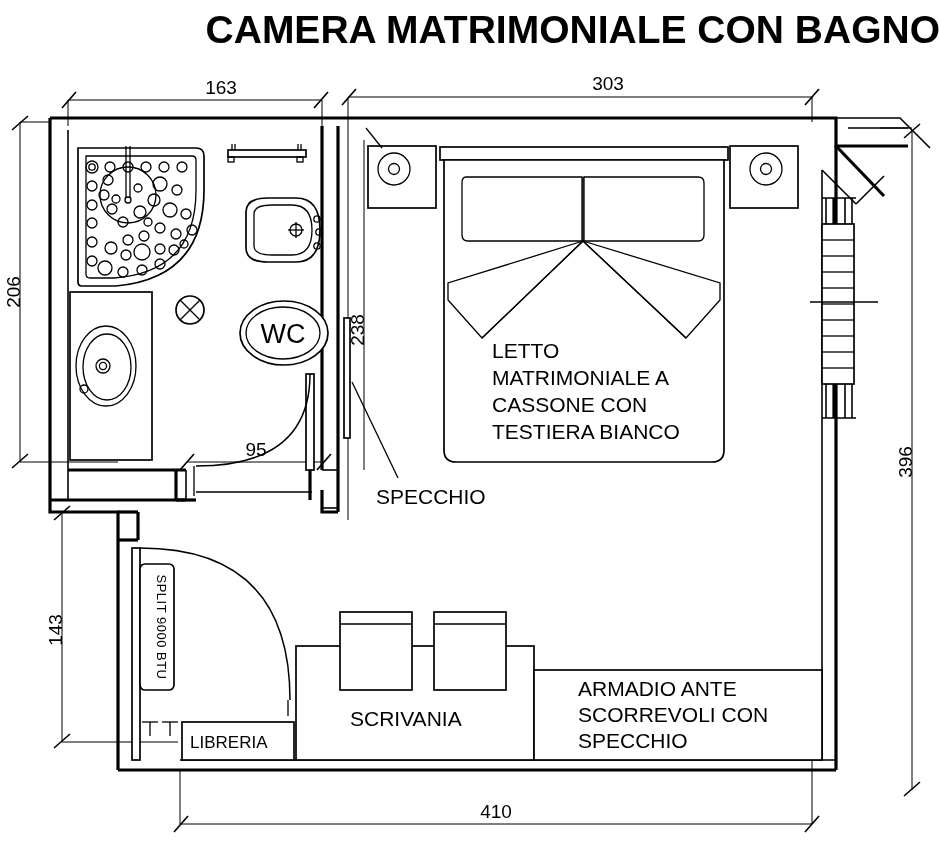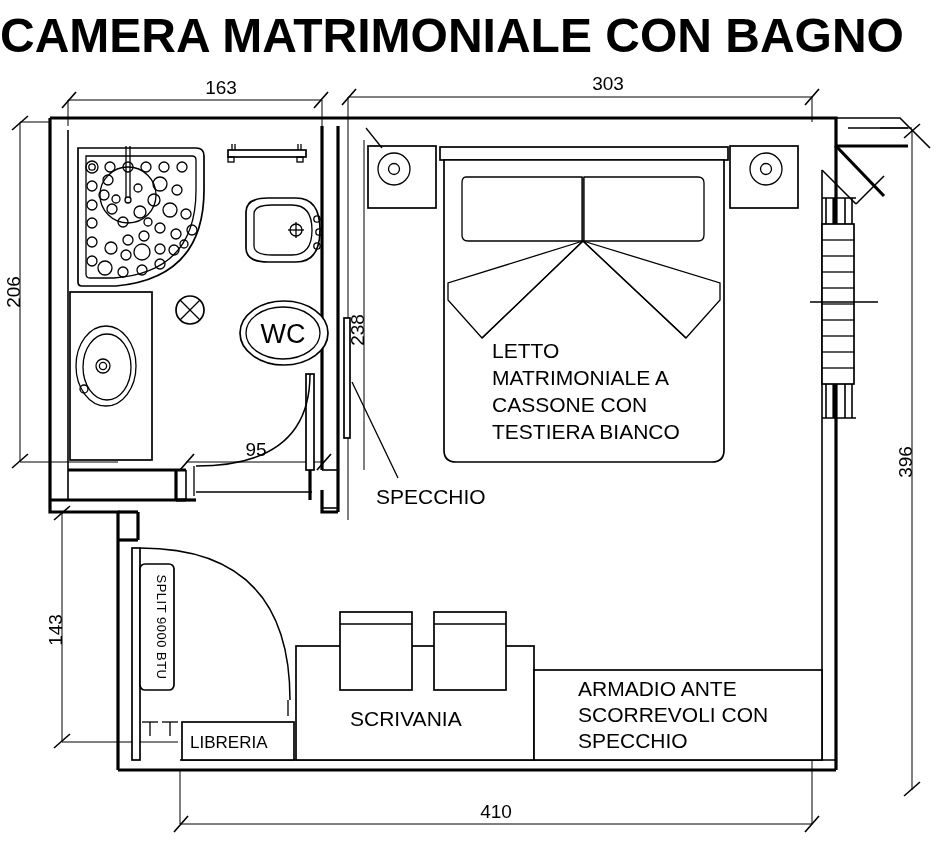--- a/index.html
+++ b/index.html
@@ -18,22 +18,22 @@
   #plan-root {
     position: relative;
     width: 940px;
     height: 849px;
   }
   #plan-title {
     position: absolute;
     left: 0;
     top: 8px;
     width: 940px;
-    text-align: left;
-    font-size: 48px;
+    text-align: right;
+    font-size: 39px;
     font-weight: 700;
     letter-spacing: 0px;
     font-family: "Liberation Sans", sans-serif;
     white-space: nowrap;
   }
   svg#floorplan {
     position: absolute;
     left: 0;
     top: 0;
     width: 940px;

